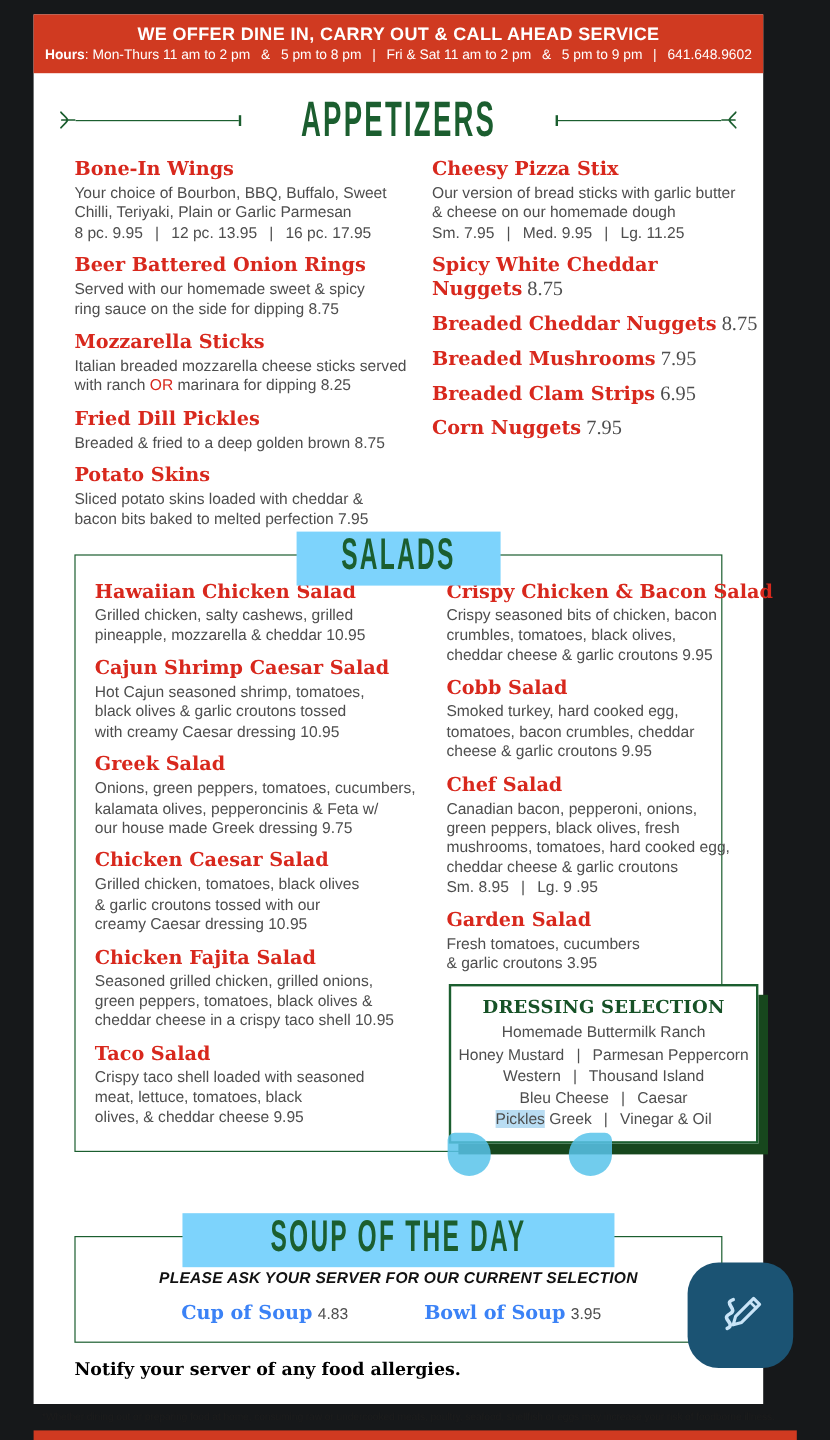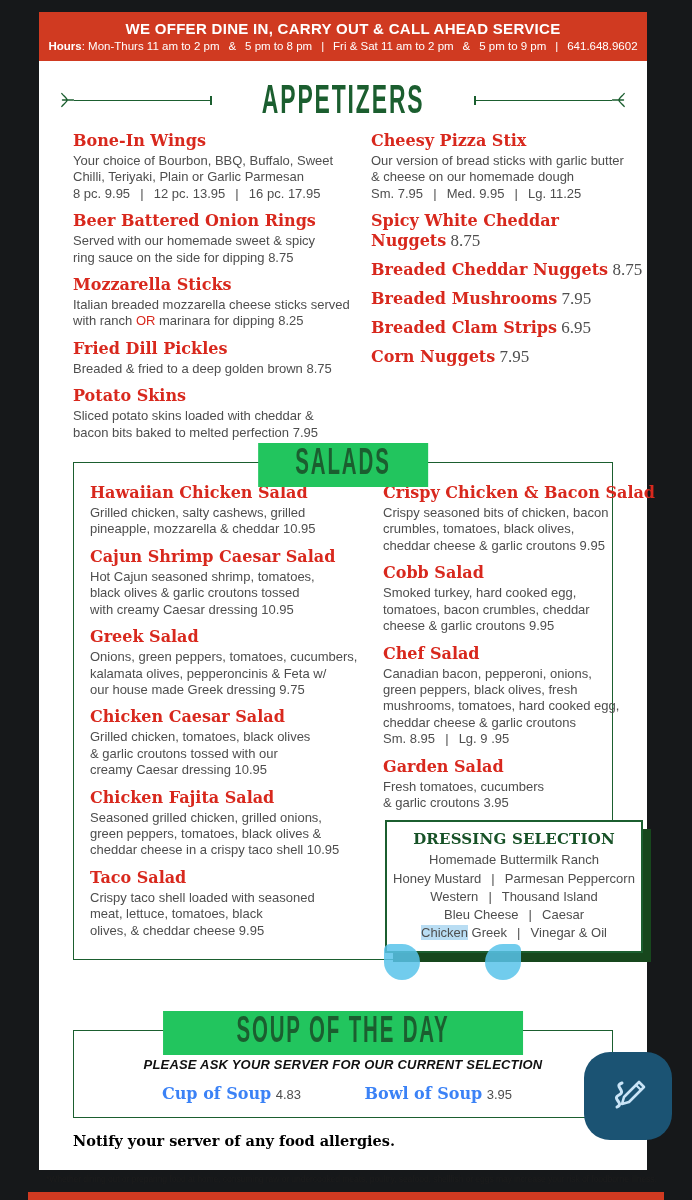--- a/index.html
+++ b/index.html
@@ -1,19 +1,19 @@
 <!DOCTYPE html>
 <html><head>
 <meta charset="utf-8">
 <style>
   * { box-sizing: border-box; margin: 0; padding: 0; }
   html,body { width:692px; height:1200px; overflow:hidden; }
   body { background:#16181a; position:relative; font-family:"Liberation Sans",sans-serif; }
 
-  .page { position:absolute; left:39px; top:12px; width:608px; height:1158px; background:#ffffff; }
+  .page { position:absolute; left:28px; top:12px; width:608px; height:1158px; background:#ffffff; }
 
   
   .banner { background:#d03a21; color:#fff; text-align:center; padding:8px 4px 9px; }
   .banner-l1 { font-size:15px; font-weight:bold; letter-spacing:.3px; }
   .banner-l2 { font-size:11.5px; margin-top:3px; }
   .banner-l2 b { font-weight:bold; }
 
   
   .condensed { display:inline-block; font-weight:bold; color:#1b5e2f; white-space:nowrap;
                transform:scale(0.62,1.12); letter-spacing:3px; }
@@ -38,21 +38,21 @@
                 font-size:17px; letter-spacing:0; }
   .item-desc { color:#4e4e4e; font-size:13px; line-height:16.4px; }
   .red-inline { color:#d8281d; }
 
   
   .green-box { position:relative; border:1.5px solid #1b5e2f; }
   .salads-box { margin:12px 34px 0; padding:20px 0 4px 16px; }
   .salads-box .cols { padding:0;gap:13px; }
   .salads-box .col-left { width:280px; }
   .box-title { position:absolute; top:-20px; left:50%; transform:translateX(-50%);
-               background:#22c55e; padding:0 8px; line-height:38px; }
+               background:#7dd3fc; padding:0 8px; line-height:38px; }
 
   
   .dressing-wrap { position:relative; width:258px; margin:4px 0 2px 2px; }
   .dressing { border:2px solid #1b5e2f; background:#fff; box-shadow:8px 9px 0 #17471d;
               text-align:center; padding:8px 4px 9px; }
   .dressing-title { font-family:"DejaVu Serif",serif; font-weight:bold; color:#175227;
                     font-size:15px; margin-bottom:3px; letter-spacing:.2px; }
   .dressing-lines { color:#4e4e4e; font-size:13px; line-height:18.2px; }
   .hl { background:#b9ddf3; }
   .sel-handle { position:absolute; width:36px; height:36px; background:rgba(88,195,234,.85); }
@@ -198,21 +198,21 @@
               <p class="item-desc">Canadian bacon, pepperoni, onions,<br>green peppers, black olives, fresh<br>mushrooms, tomatoes, hard cooked egg,<br>cheddar cheese &amp; garlic croutons<br>Sm. 8.95  |  Lg. 9 .95</p>
             </div>
             <div class="item">
               <h3 class="item-title">Garden Salad</h3>
               <p class="item-desc">Fresh tomatoes, cucumbers<br>&amp; garlic croutons 3.95</p>
             </div>
           </div>
         <div class="dressing-wrap">
           <div class="dressing">
             <div class="dressing-title">DRESSING SELECTION</div>
-            <div class="dressing-lines">Homemade Buttermilk Ranch<br>Honey Mustard  |  Parmesan Peppercorn<br>Western  |  Thousand Island<br>Bleu Cheese  |  Caesar<br><span class="hl">Chicken</span> Greek  |  Vinegar &amp; Oil</div>
+            <div class="dressing-lines">Homemade Buttermilk Ranch<br>Honey Mustard  |  Parmesan Peppercorn<br>Western  |  Thousand Island<br>Bleu Cheese  |  Caesar<br><span class="hl">Pickles</span> Greek  |  Vinegar &amp; Oil</div>
           </div>
           <div class="sel-handle h-left"></div>
           <div class="sel-handle h-right"></div>
         </div>
       </div>
     </div>
   </div>
 
   <div class="green-box soup-box">
     <div class="box-title">

